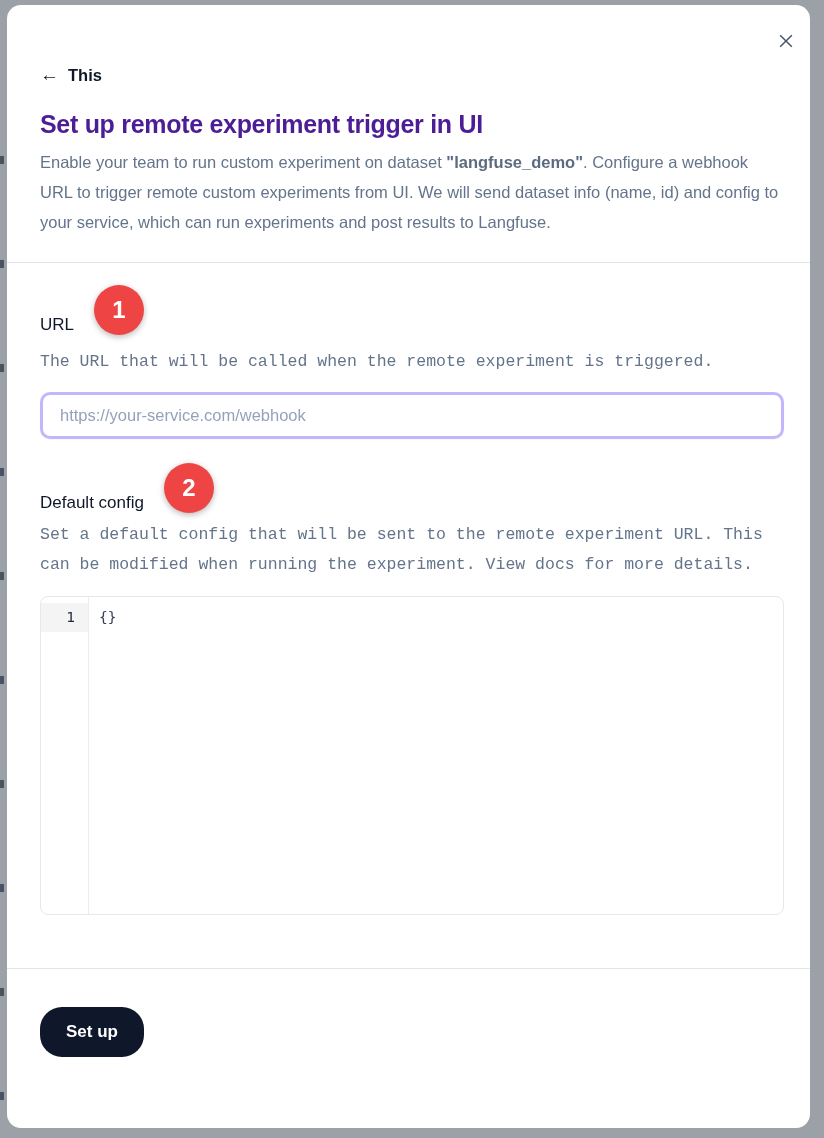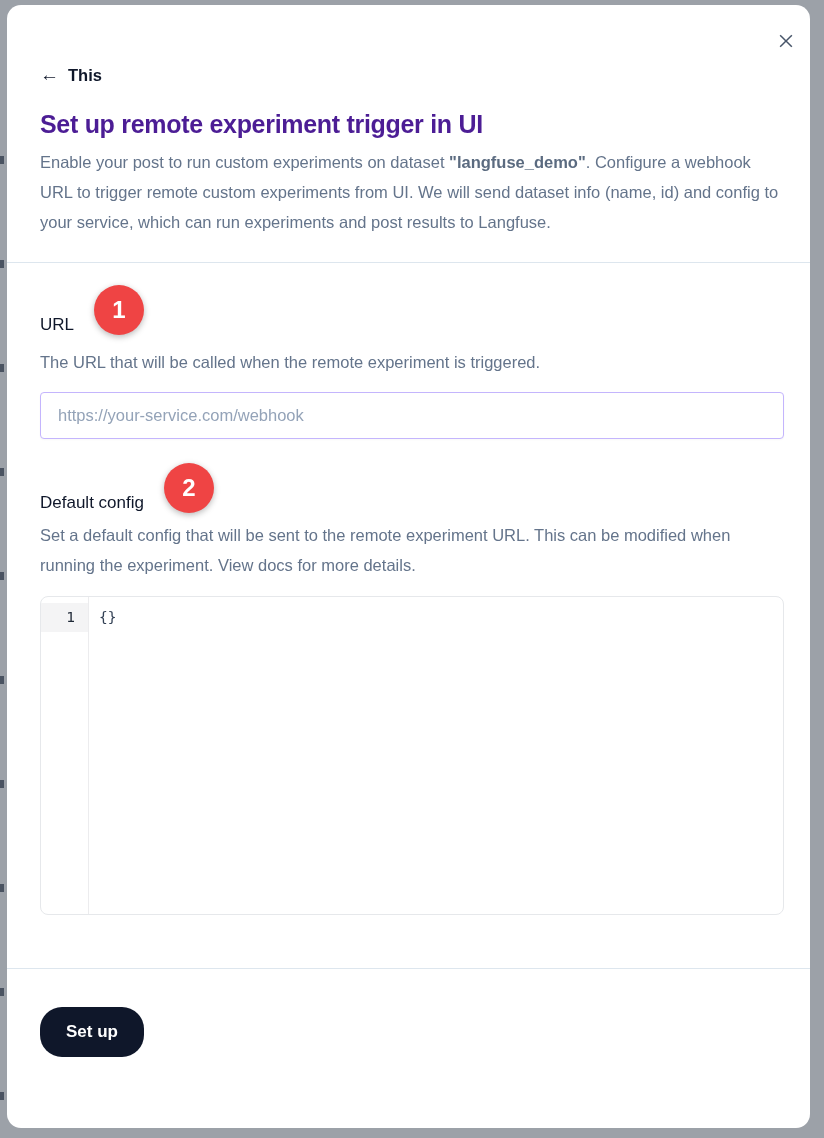--- a/index.html
+++ b/index.html
@@ -62,26 +62,26 @@
   .step-badge {
     width: 50px; height: 50px; border-radius: 50%;
     background: #ef4444; color: #ffffff;
     font-size: 24px; font-weight: 700;
     display: flex; align-items: center; justify-content: center;
     box-shadow: 0 2px 6px rgba(0,0,0,.28);
     flex: 0 0 auto;
   }
   .section-help {
     margin-top: 12px;
-    font-size: 16.5px; line-height: 30px; color: #64748b;
+    font-size: 16.5px; line-height: 30px; color: #64748b; font-family: Liberation Mono, monospace;
   }
   .url-input {
     margin-top: 15px;
     width: 100%; height: 47px;
-    border: 1px solid #c4b5fd; border-radius: 4px;
+    border: 3px solid #c4b5fd; border-radius: 10px;
     padding: 0 17px;
     font-family: "Liberation Sans", sans-serif;
     font-size: 16.5px; color: #0f172a;
     background: #ffffff;
     box-shadow: 0 1px 2px rgba(0,0,0,.03);
     outline: none;
   }
   .url-input::placeholder { color: #94a3b8; }
   .config-row { margin-top: 24px; }
   .config-help { margin-top: 7px; }
@@ -140,21 +140,21 @@
     </svg>
   </button>
 
   <div class="back-link">
     <span class="back-arrow">←</span>
     <span>This</span>
   </div>
 
   <h1 class="page-title">Set up remote experiment trigger in UI</h1>
 
-  <p class="intro"><span>Enable your post to run custom experiments on dataset </span><span class="ds-name">"langfuse_demo"</span><span>. Configure a webhook URL to trigger remote custom experiments from UI. We will send dataset info (name, id) and config to your service, which can run experiments and post results to Langfuse.</span></p>
+  <p class="intro"><span>Enable your team to run custom experiment on dataset </span><span class="ds-name">"langfuse_demo"</span><span>. Configure a webhook URL to trigger remote custom experiments from UI. We will send dataset info (name, id) and config to your service, which can run experiments and post results to Langfuse.</span></p>
 
   <hr class="divider">
 
   <div class="section-label-row">
     <span class="section-label">URL</span>
     <span class="step-badge">1</span>
   </div>
   <p class="section-help">The URL that will be called when the remote experiment is triggered.</p>
   <input class="url-input" type="text" placeholder="https://your-service.com/webhook" style="">
 

